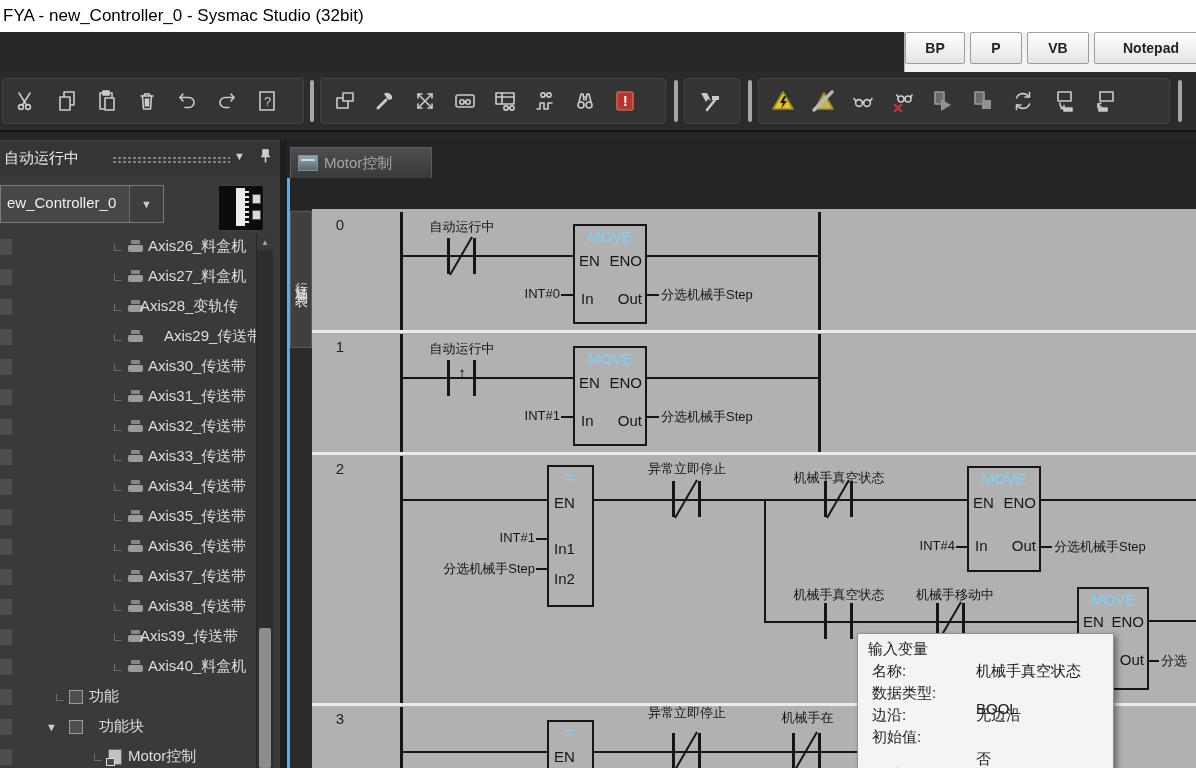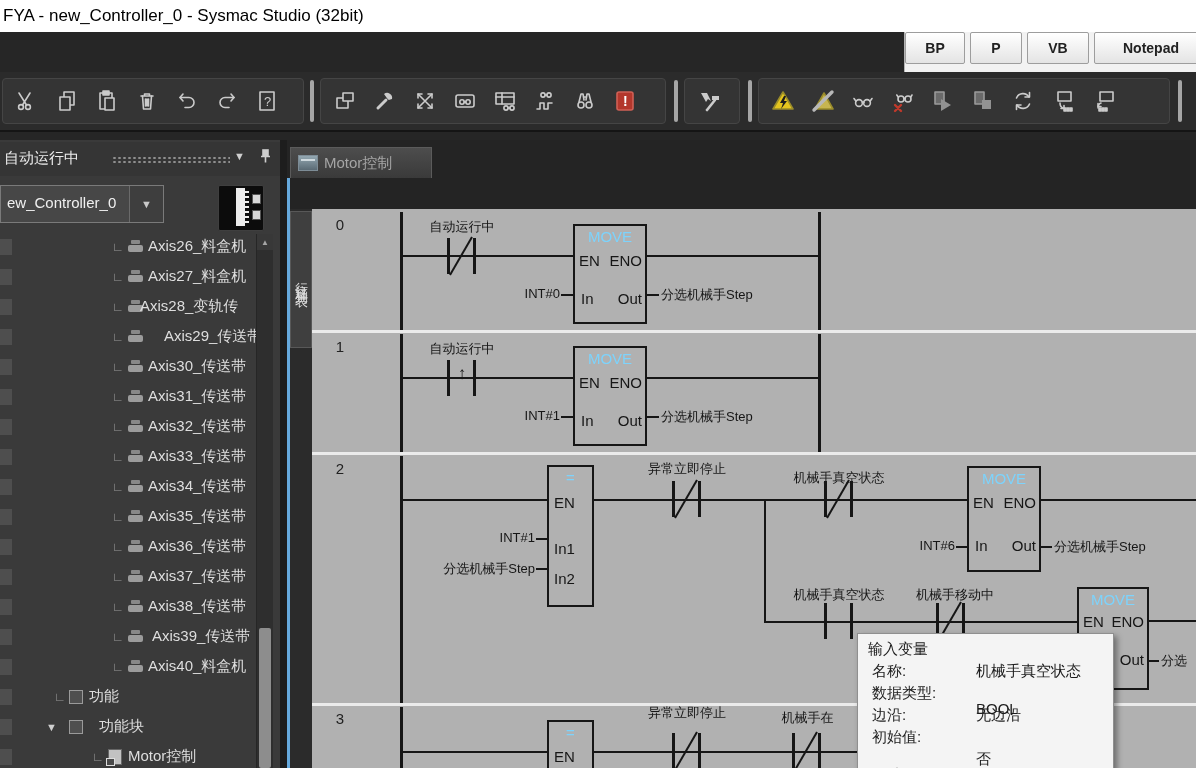--- a/index.html
+++ b/index.html
@@ -392,21 +392,21 @@
       <div class="trow" style="top:360px">
           <span class="stub"></span>
           <span class="branch" style="left:112px">∟</span>
           <span class="ic-axis" style="left:128px"></span>
           <span class="tlabel" style="left:148px">Axis38_传送带</span>
         </div>
       <div class="trow" style="top:390px">
           <span class="stub"></span>
           <span class="branch" style="left:112px">∟</span>
           <span class="ic-axis" style="left:128px"></span>
-          <span class="tlabel" style="left:152px">Axis39_传送带</span>
+          <span class="tlabel" style="left:140px">Axis39_传送带</span>
         </div>
       <div class="trow" style="top:420px">
           <span class="stub"></span>
           <span class="branch" style="left:112px">∟</span>
           <span class="ic-axis" style="left:128px"></span>
           <span class="tlabel" style="left:148px">Axis40_料盒机</span>
         </div>
       <div class="trow" style="top:450px">
           <span class="stub"></span>
           <span class="branch" style="left:54px">∟</span>
@@ -521,21 +521,21 @@
       <span class="cbar cb2"></span>
       <span class="slash"></span>
   </div>
   <div class="blk" style="left:967px;top:466px;width:74px;height:106px">
     <span class="bt">MOVE</span>
     <span class="bl" style="left:4px;top:26px">EN</span>
     <span class="br" style="top:26px">ENO</span>
     <span class="bl" style="left:6px;top:69px">In</span>
     <span class="br" style="top:69px">Out</span>
   </div>
-  <div class="lbl lblr" style="left:875px;top:538px;width:80px">INT#6</div>
+  <div class="lbl lblr" style="left:875px;top:538px;width:80px">INT#4</div>
   <div class="w" style="left:956px;top:546px;width:11px"></div>
   <div class="w" style="left:1041px;top:546px;width:11px"></div>
   <div class="lbl" style="left:1054px;top:538px">分选机械手Step</div>
   <div class="w" style="left:1041px;top:499px;width:155px"></div>
 
   <div class="vw" style="left:764px;top:499px;height:124px"></div>
   <div class="w" style="left:766px;top:621px;width:311px"></div>
   <div class="lbl lblc" style="left:769px;top:586px;width:140px">机械手真空状态</div>
   <div class="contact" style="left:824px;top:599px">
     <span class="cbar cb1"></span>

